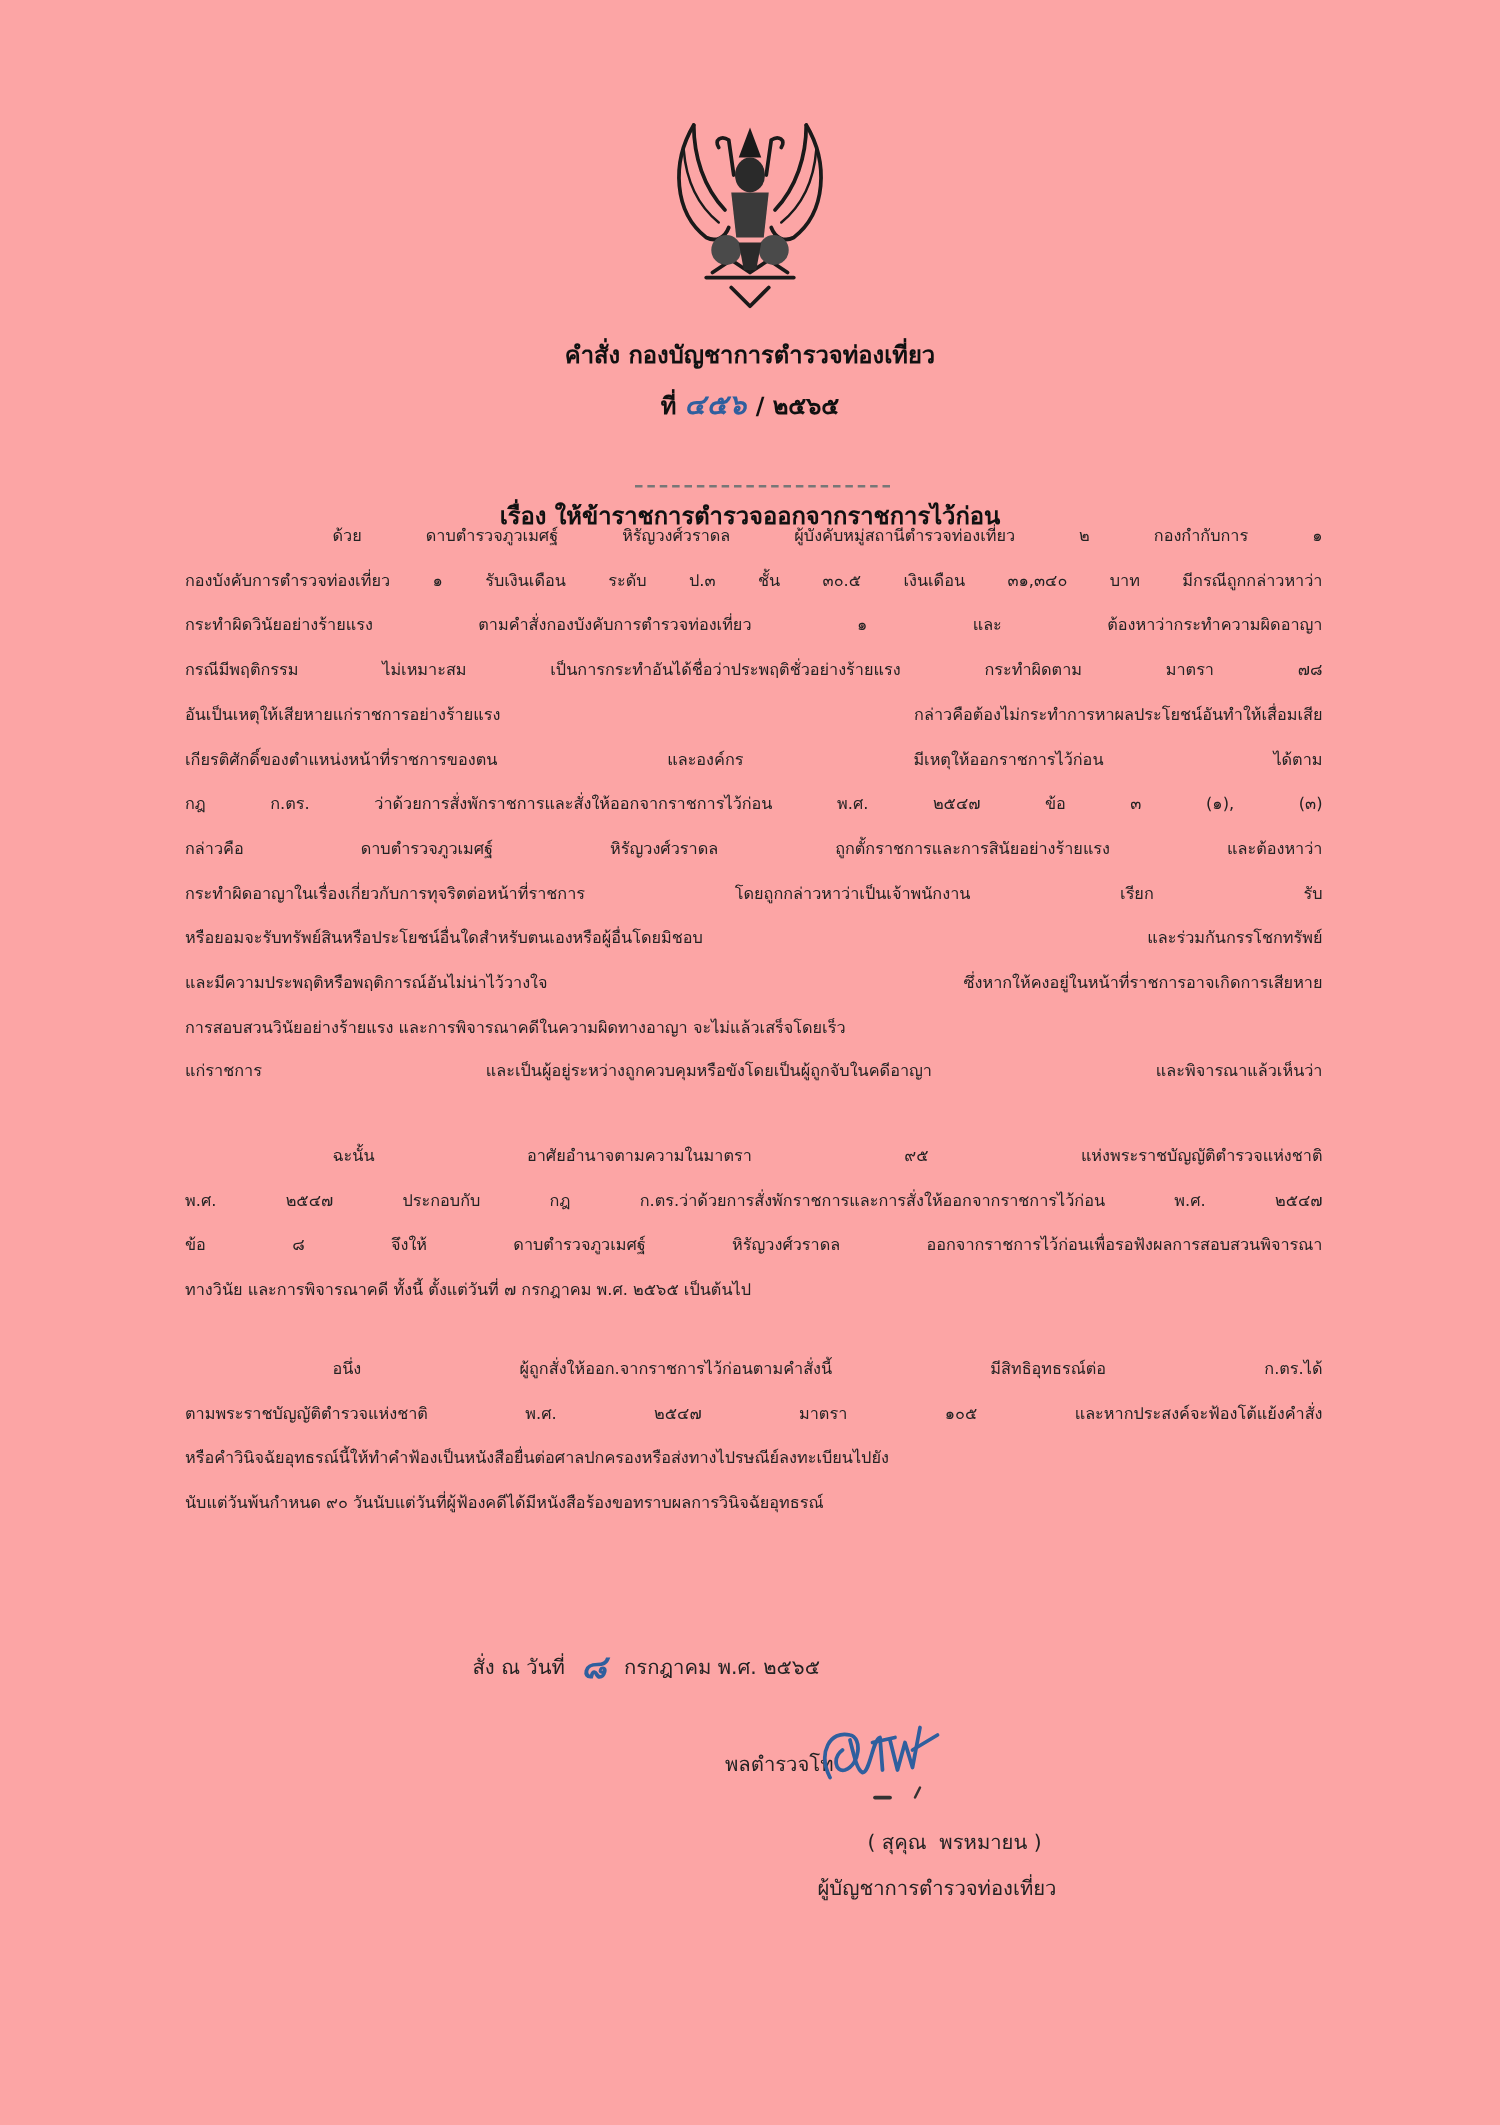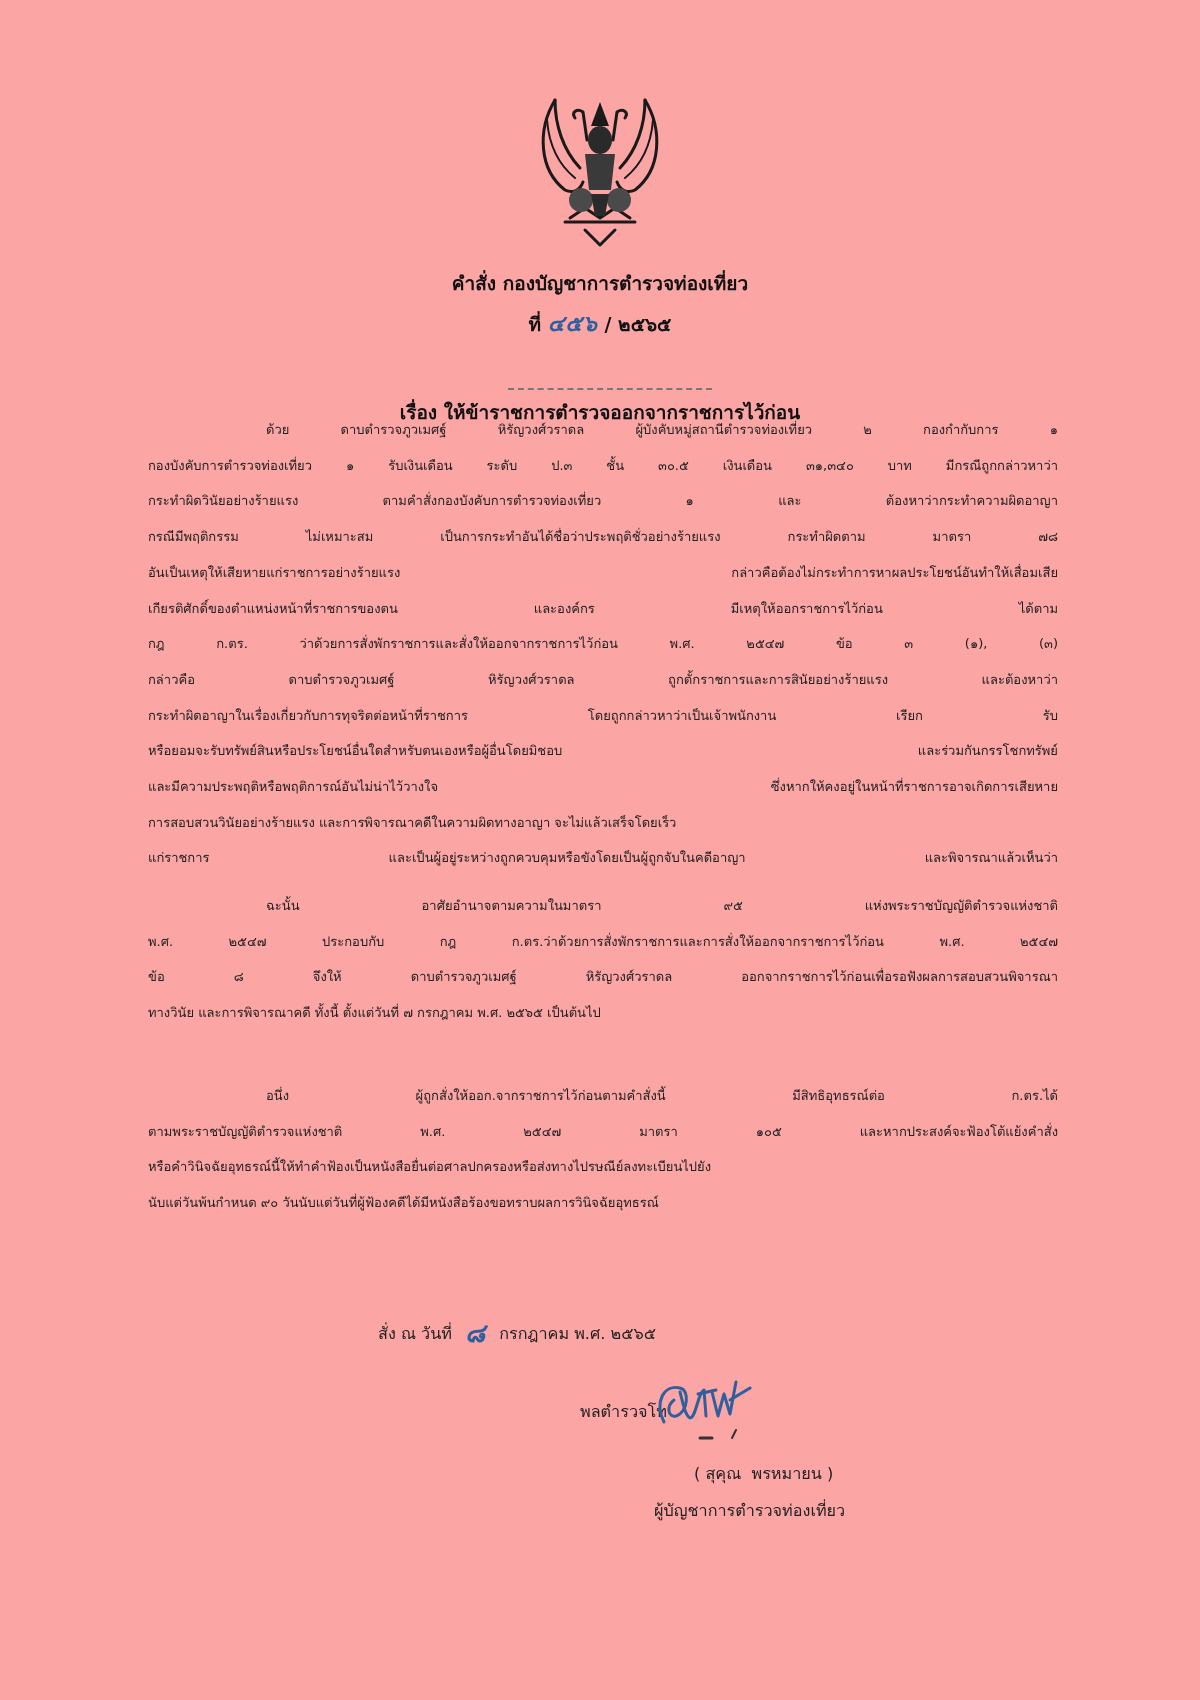--- a/index.html
+++ b/index.html
@@ -68,21 +68,21 @@
       text-align: justify;
       text-align-last: justify;
     }
     .line.last {
       text-align-last: left;
     }
     .line.indent {
       padding-left: 118px;
     }
     .p1 { top: 412px; }
-    .p2 { top: 888px; }
+    .p2 { top: 908px; }
     .p3 { top: 1078px; }
     .dateline {
       position: absolute;
       left: 378px;
       top: 1312px;
       font-size: 16.2px;
       color: #222;
       white-space: nowrap;
     }
     .dateline .handwritten {

